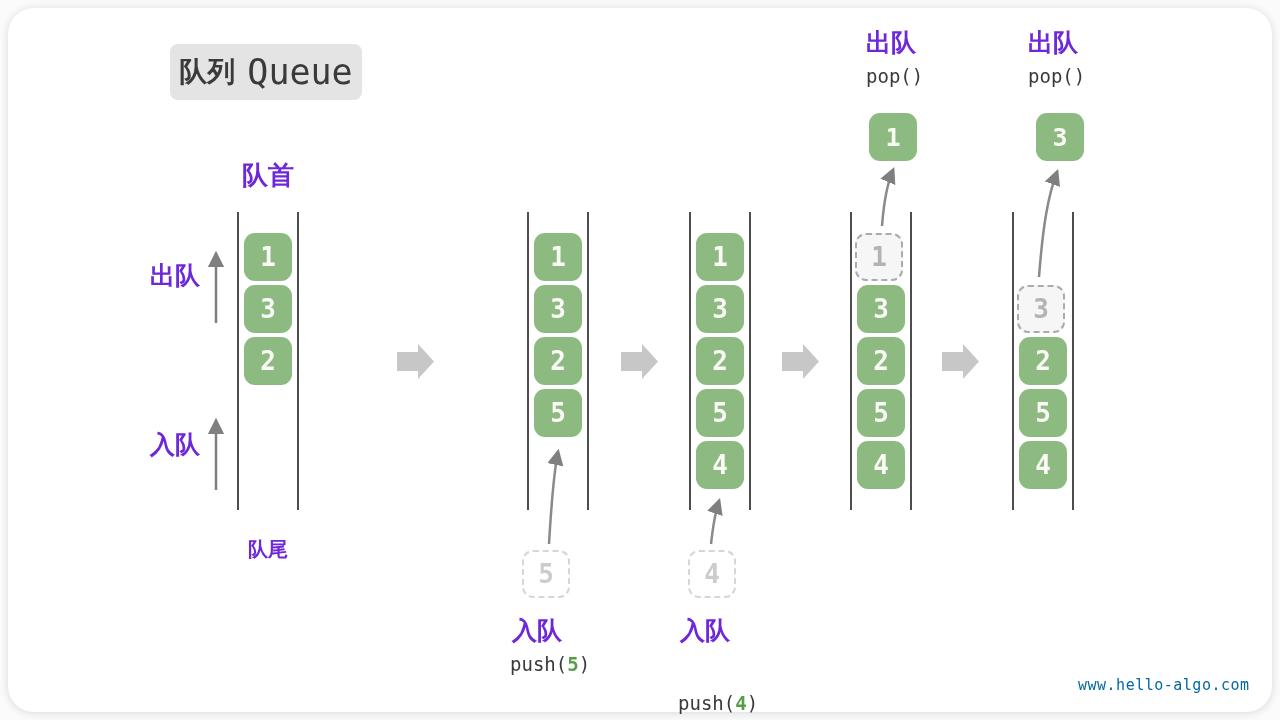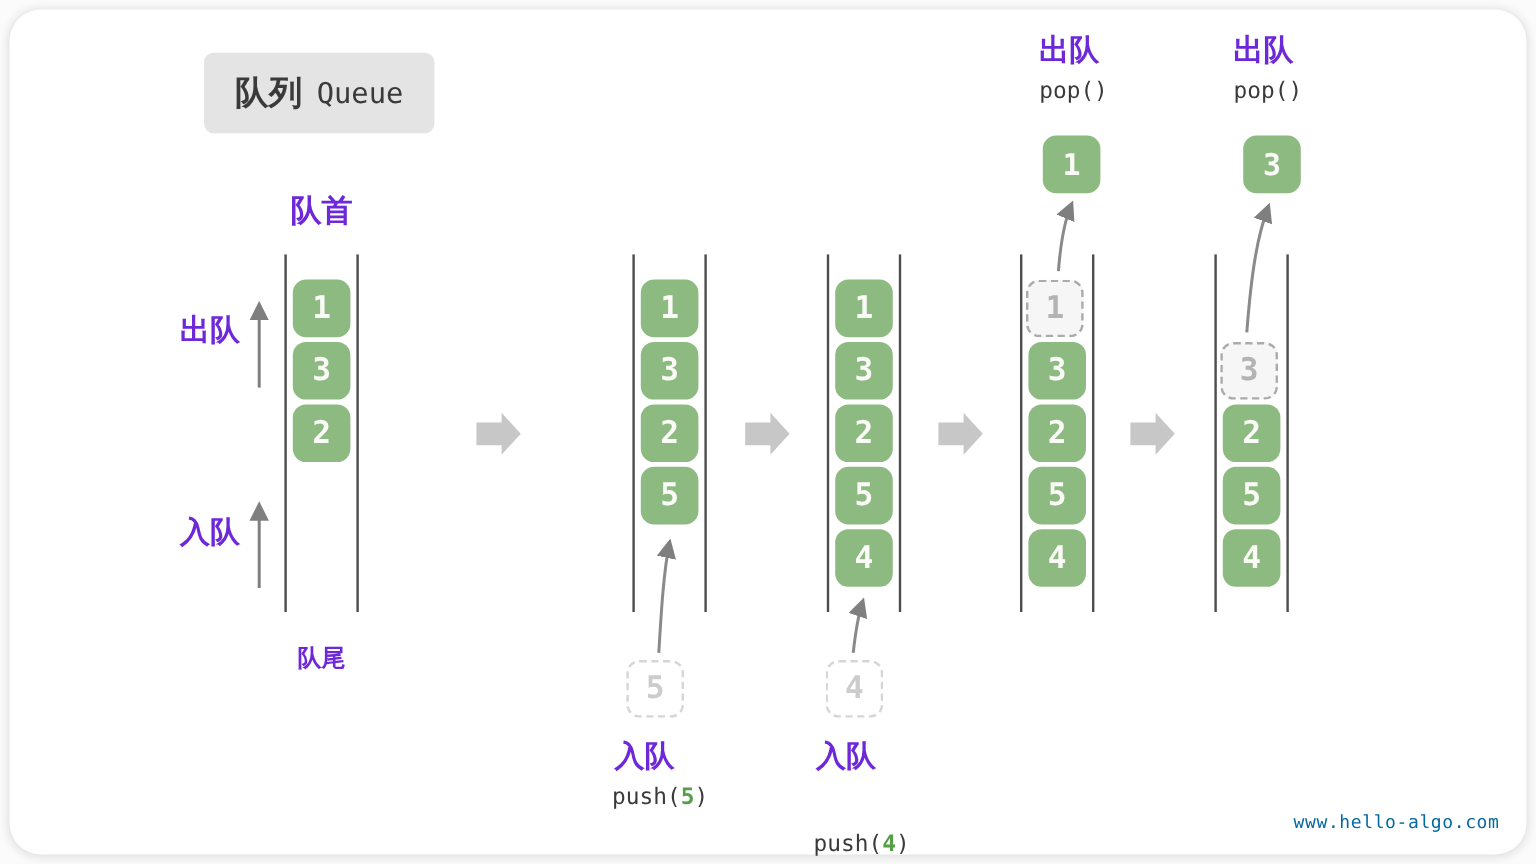--- a/index.html
+++ b/index.html
@@ -1,21 +1,21 @@
 <!DOCTYPE html>
 <html><head>
 <meta charset="utf-8">
 <style>
   html,body{margin:0;padding:0;background:#fbfbfb;}
   .stage{position:relative;width:1280px;height:720px;font-family:"Liberation Sans","DejaVu Sans",sans-serif;color:#3a3a3a;overflow:hidden;}
   .card{position:absolute;left:8px;top:8px;width:1264px;height:704px;background:#ffffff;border-radius:26px;box-shadow:0 1px 10px rgba(0,0,0,0.14);}
   .abs{position:absolute;}
-  .title-box{left:170px;top:44px;width:192px;height:67px;background:#e4e4e4;border-radius:8px;display:flex;align-items:center;justify-content:center;gap:12px;}
+  .title-box{left:170px;top:44px;width:192px;height:56px;background:#e4e4e4;border-radius:8px;display:flex;align-items:center;justify-content:center;gap:12px;}
   .title-zh{font-size:28px;font-weight:bold;color:#3a3a3a;}
-  .title-en{font-size:24px;font-family:"DejaVu Sans Mono",monospace;color:#3a3a3a;}
+  .title-en{font-size:35px;font-family:"DejaVu Sans Mono",monospace;color:#3a3a3a;}
   .zh-label{font-size:25px;font-weight:bold;color:#6d28d9;line-height:1;}
   .centered{text-align:center;}
   .qcol{position:absolute;top:212px;width:62px;height:298px;border-left:2px solid #4d4d4d;border-right:2px solid #4d4d4d;box-sizing:border-box;}
   .qbox{position:absolute;left:5px;width:48px;height:48px;border-radius:11px;background:#8dba80;color:#fafaf7;
         display:flex;align-items:center;justify-content:center;font-family:"DejaVu Sans Mono",monospace;font-size:26px;font-weight:bold;}
   .slot0{top:21px}.slot1{top:73px}.slot2{top:125px}.slot3{top:177px}.slot4{top:229px}
   .ghost-in{background:#f6f6f6;border:2px dashed #ababab;color:#b3b3b3;left:3px;width:44px;height:44px;}
   .ghost-below{width:44px;height:44px;border:2px dashed #d6d6d6;border-radius:11px;background:#ffffff;color:#cccccc;
         display:flex;align-items:center;justify-content:center;font-family:"DejaVu Sans Mono",monospace;font-size:26px;font-weight:bold;}
   .popped{width:48px;height:48px;border-radius:11px;background:#8dba80;color:#fafaf7;

